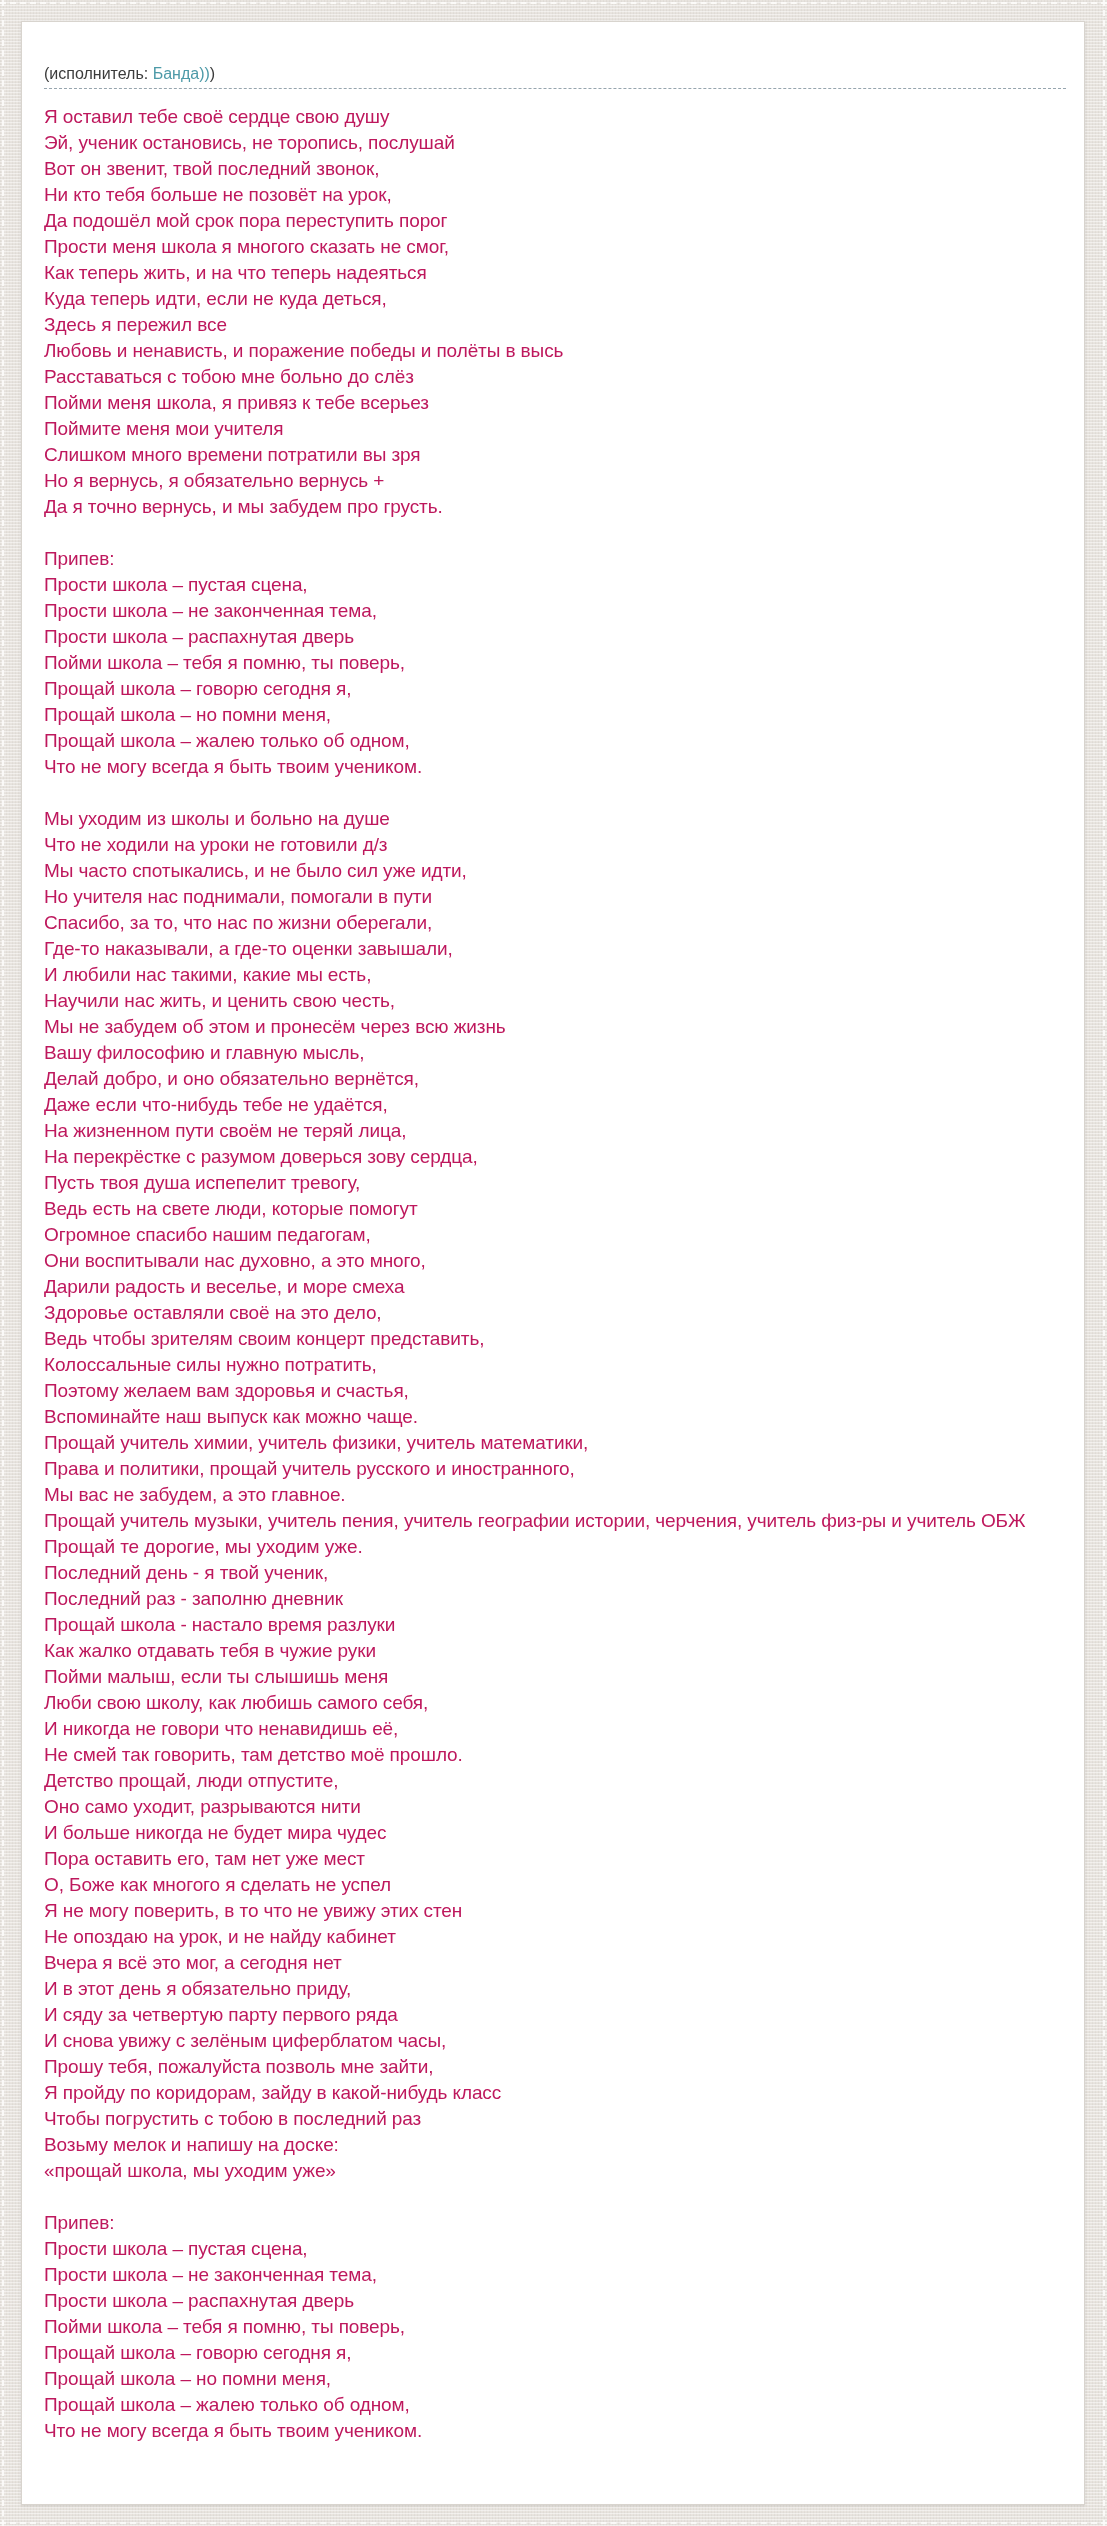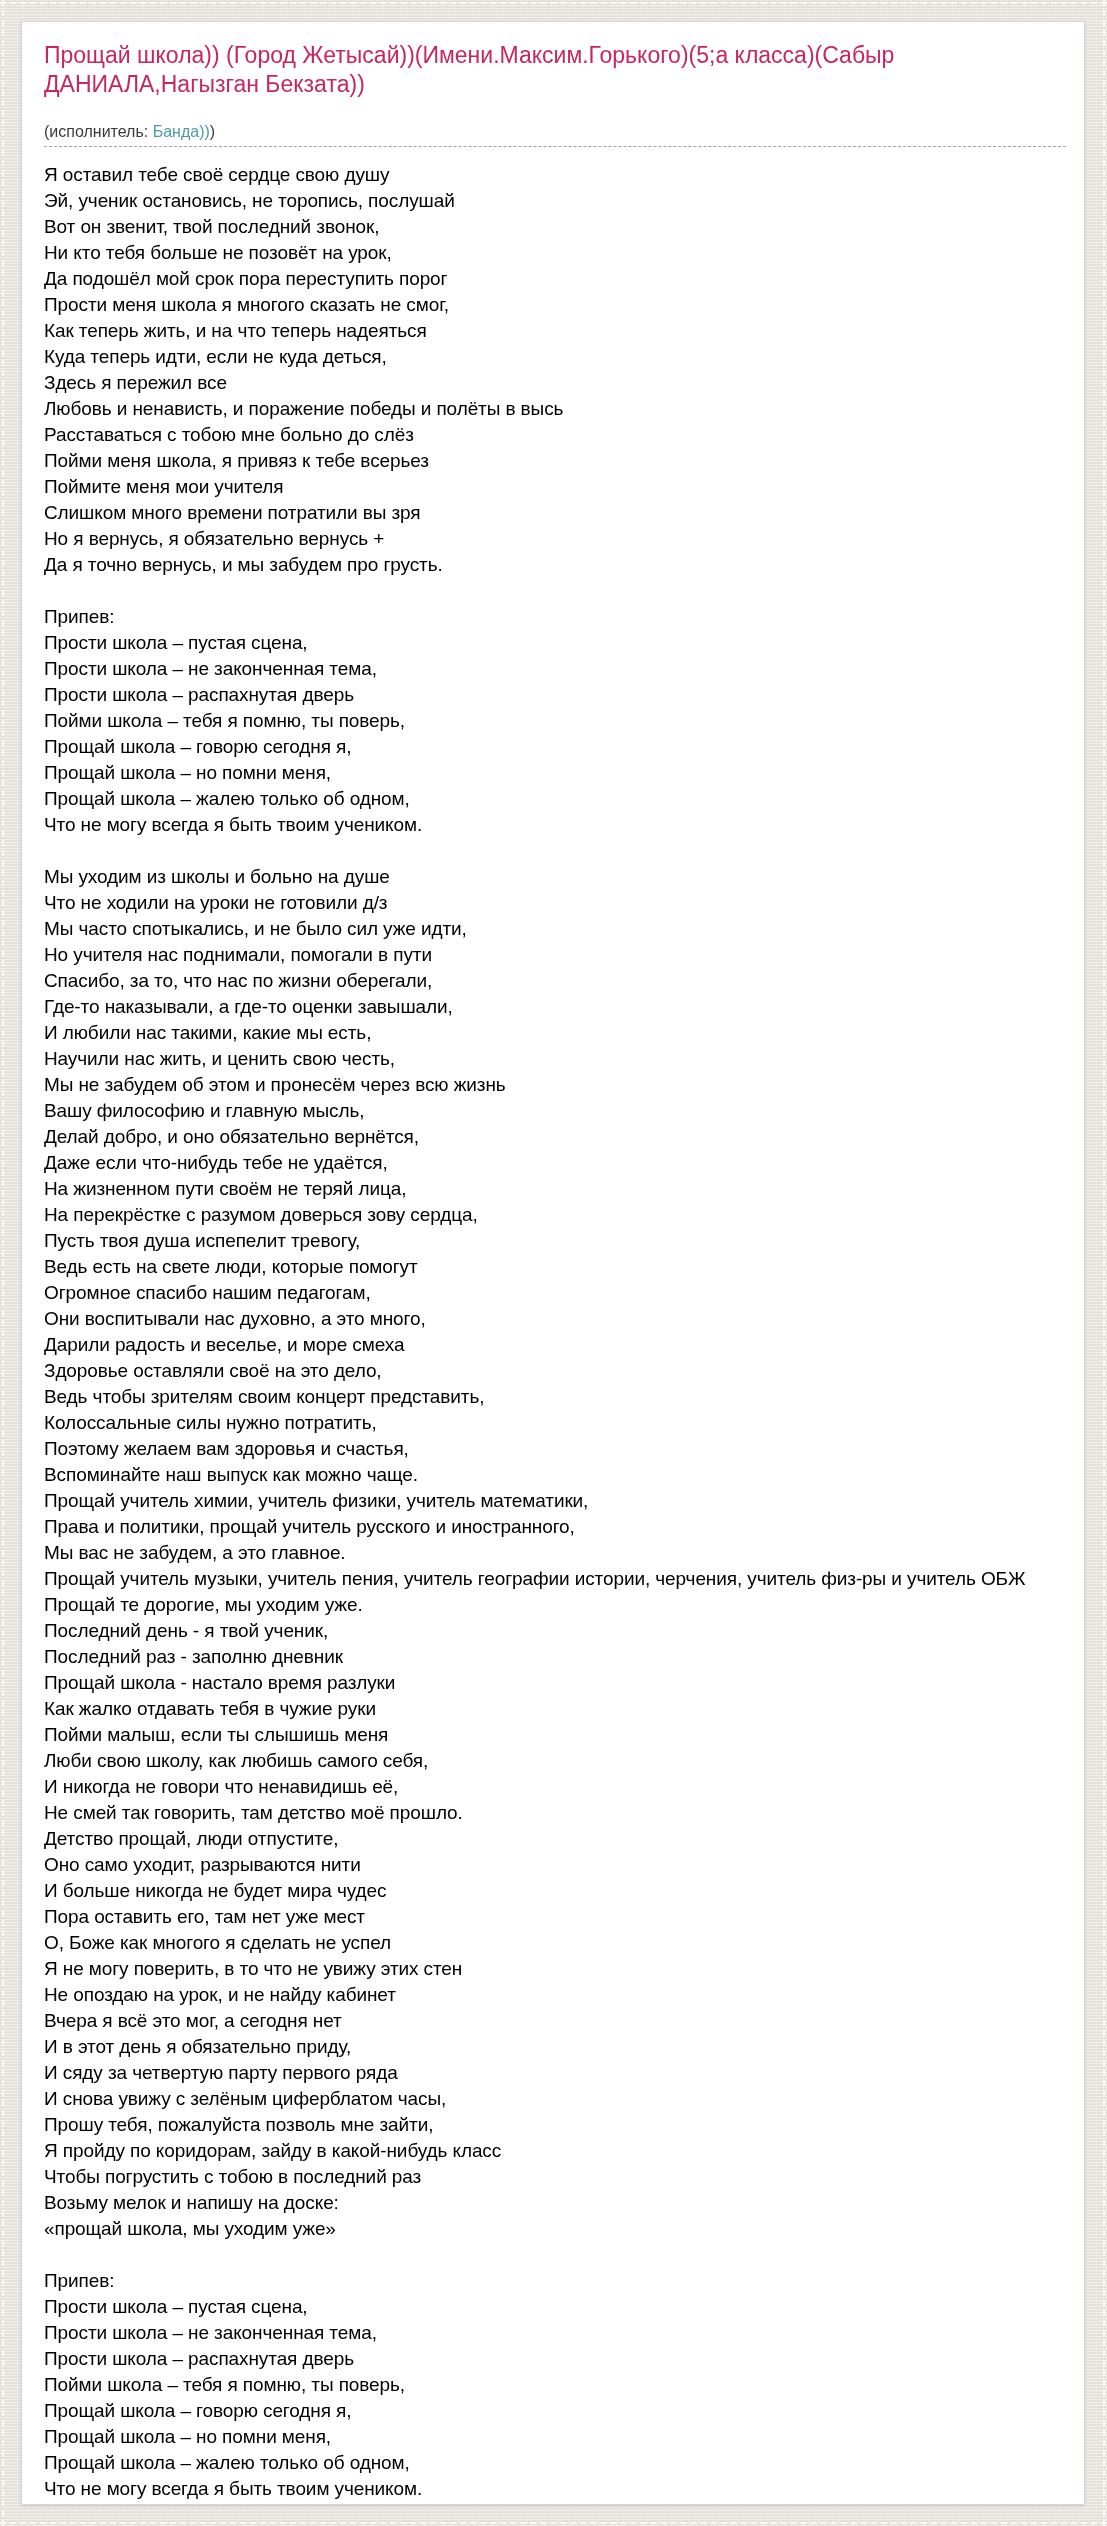--- a/index.html
+++ b/index.html
@@ -59,36 +59,35 @@
   .separator{
     border:none;
     border-top:1px dashed #97a5ae;
     margin:5px 0 0 0;
     height:0;
   }
   .lyrics{
     margin-top:15px;
     font-size:19px;
     line-height:26px;
-    color:#000000;
+    color:#be185d;
     white-space:pre;
     letter-spacing:-0.1px;
   }
 </style>
 </head>
 <body>
 
 <div class="page">
   <div class="stitch top"></div>
   <div class="stitch bottom"></div>
   <div class="stitch left"></div>
   <div class="stitch right"></div>
 
   <div class="card">
-    <h1 class="song-title">Прощай школа)) (Город Жетысай))(Имени.Максим.Горького)(5;а класса)(Сабыр ДАНИАЛА,Нагызган Бекзата))</h1>
 
     <div class="artist-line"><span>(исполнитель:</span> <a class="artist-link">Банда))</a><span>)</span></div>
 
     <hr class="separator">
 
     <div class="lyrics">Я оставил тебе своё сердце свою душу
 Эй, ученик остановись, не торопись, послушай
 Вот он звенит, твой последний звонок,
 Ни кто тебя больше не позовёт на урок,
 Да подошёл мой срок пора переступить порог

